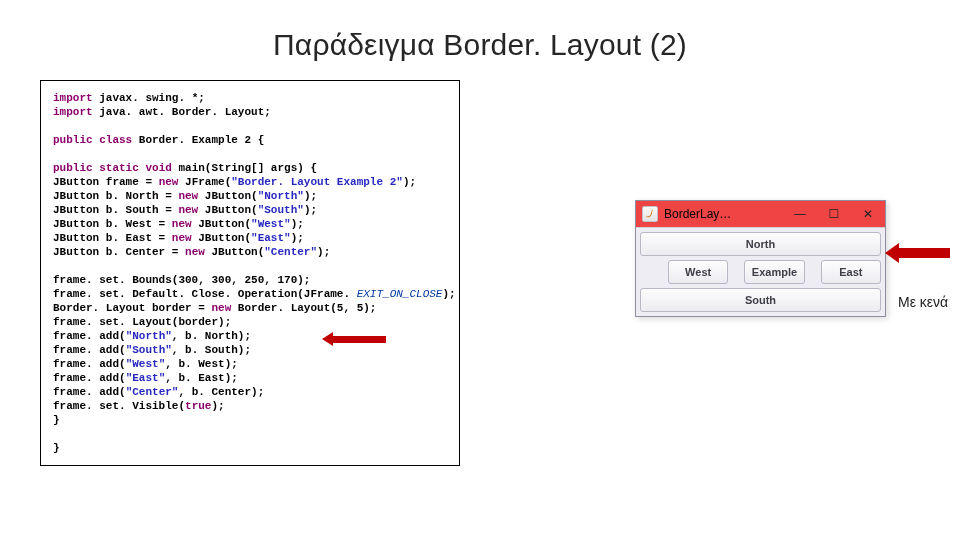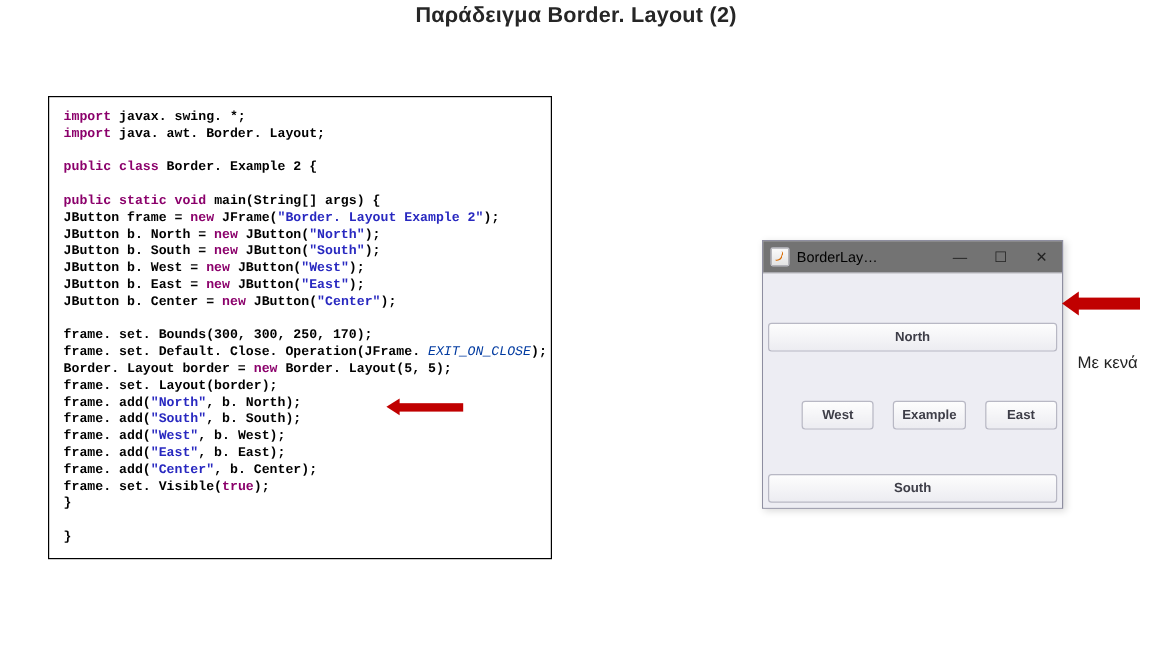--- a/index.html
+++ b/index.html
@@ -7,24 +7,24 @@
     padding: 0;
     width: 960px;
     height: 540px;
     background: #fff;
     font-family: Arial, sans-serif;
     position: relative;
     overflow: hidden;
   }
   .title {
     text-align: center;
-    font-size: 18px;
-    font-weight: 700;
+    font-size: 30px;
+    font-weight: 400;
     color: #262626;
-    padding-top: 2px;
+    padding-top: 28px;
     letter-spacing: 0.2px;
   }
   .code-box {
     position: absolute;
     left: 40px;
     top: 80px;
     width: 420px;
     border: 1px solid #000;
     padding: 10px 12px 10px 12px;
     font-family: "Courier New", monospace;
@@ -56,21 +56,21 @@
     border: 1px solid #8e8ea0;
     background: #fff;
     box-shadow: 2px 2px 6px rgba(0,0,0,0.15);
     font-family: "Segoe UI", Arial, sans-serif;
   }
   .win-title-bar {
     height: 26px;
     display: flex;
     align-items: center;
     border-bottom: 1px solid #d0d0d8;
-    background: #737373;
+    background: #ef4444;
   }
   .java-icon {
     width: 14px;
     height: 14px;
     margin: 0 6px 0 6px;
     border-radius: 2px;
     position: relative;
     display: inline-block;
     background: linear-gradient(#fbfbfb,#e3e3e3);
     border:1px solid #c0c0c8;
@@ -108,21 +108,20 @@
     background: linear-gradient(#fdfdfd, #ececf1);
     border: 1px solid #b8b8c4;
     border-radius: 3px;
     text-align: center;
     font-size: 11px;
     font-weight: bold;
     color: #3e3e48;
     box-sizing: border-box;
     height: 24px;
     line-height: 22px;
-    margin-top: 37px;
   }
   .row-mid {
     display: flex;
     gap: 16px;
     margin: 4px 0;
     padding-left: 28px;
   }
   .row-mid .swing-btn { flex: 1; }
   .arrow {
     position: absolute;

